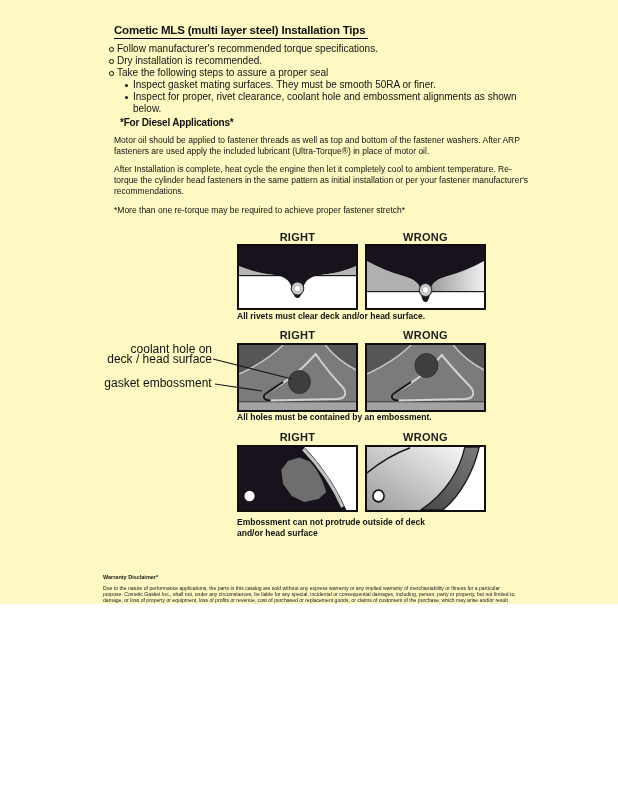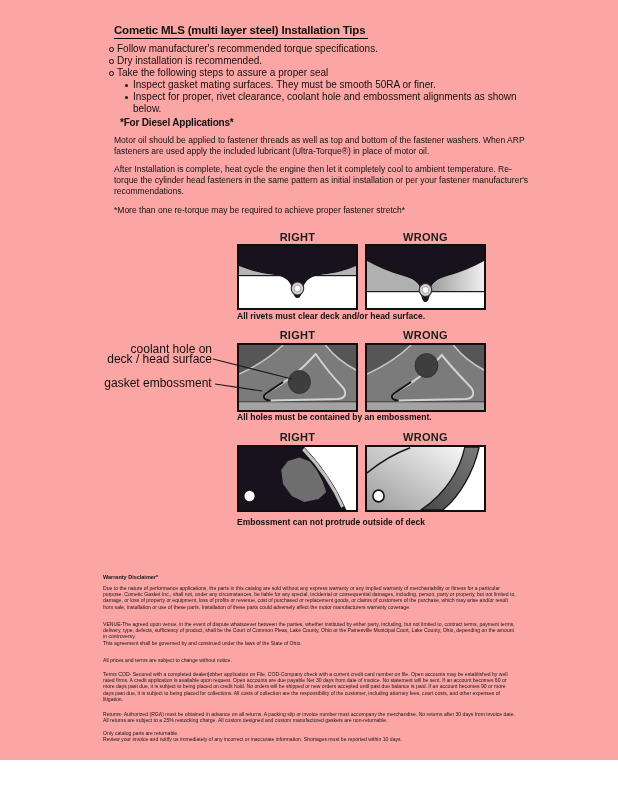--- a/index.html
+++ b/index.html
@@ -1,16 +1,16 @@
 <!DOCTYPE html>
 <html><head>
 <meta charset="utf-8">
 <style>
   html,body{margin:0;padding:0;background:#ffffff;}
-  .page{position:relative;width:618px;height:760px;background:#fca5a5;overflow:hidden;
+  .page{position:relative;width:618px;height:604px;background:#fef9c3;overflow:hidden;
         font-family:"Liberation Sans","DejaVu Sans",sans-serif;color:#111;}
 
   .main-title{position:absolute;left:114px;top:24px;font-size:11.5px;font-weight:bold;
               letter-spacing:-0.2px;border-bottom:1.6px solid #000;padding:0 3px 1.5px 0;}
 
   .tips{position:absolute;left:109px;top:43px;width:420px;font-size:10px;line-height:12.1px;}
   .tip{position:relative;padding-left:8px;}
   .tip.lvl1::before{content:'';position:absolute;left:0;top:4.2px;width:2.6px;height:2.6px;
                     border:0.9px solid #111;border-radius:50%;}
   .tip.lvl2{margin-left:16px;}
@@ -52,21 +52,21 @@
 
   <div class="tips">
     <div class="tip lvl1">Follow manufacturer's recommended torque specifications.</div>
     <div class="tip lvl1">Dry installation is recommended.</div>
     <div class="tip lvl1">Take the following steps to assure a proper seal</div>
     <div class="tip lvl2">Inspect gasket mating surfaces.  They must be smooth 50RA or finer.</div>
     <div class="tip lvl2">Inspect for proper, rivet clearance, coolant hole and embossment alignments as shown below.</div>
   </div>
 
   <div class="diesel-heading">*For Diesel Applications*</div>
-  <div class="para p1">Motor oil should be applied to fastener threads as well as top and bottom of the fastener washers. When ARP fasteners are used apply the included lubricant (Ultra-Torque®) in place of motor oil.</div>
+  <div class="para p1">Motor oil should be applied to fastener threads as well as top and bottom of the fastener washers. After ARP fasteners are used apply the included lubricant (Ultra-Torque®) in place of motor oil.</div>
   <div class="para p2">After Installation is complete, heat cycle the engine then let it completely cool to ambient temperature. Re-torque the cylinder head fasteners in the same pattern as initial installation or per your fastener manufacturer's recommendations.</div>
   <div class="para p3">*More than one re-torque may be required to achieve proper fastener stretch*</div>
 
   <div class="dlabel lab1 colL">RIGHT</div>
   <div class="dlabel lab1 colR">WRONG</div>
 
   <div class="dbox r1 colL">
     <svg viewBox="0 0 122 62" preserveAspectRatio="none">
       <rect x="0" y="0" width="122" height="62" fill="#ffffff"></rect>
       <path d="M0,20 C10,24 22,27.5 36,29 L0,29 Z" fill="#b5b5b5"></path>
@@ -161,20 +161,21 @@
       </defs>
       <rect x="0" y="0" width="122" height="63" fill="#ffffff"></rect>
       <path d="M0,0 L102,0 C97,22 83,46 56,63 L0,63 Z" fill="url(#gb1)"></path>
       <path d="M102,0 L117,0 C111,25 97,49 79,63 L56,63 C83,46 97,22 102,0 Z" fill="url(#gb2)" stroke="#161616" stroke-width="1.3"></path>
       <path d="M0,26 C15,14 30,6 45,0.7" fill="none" stroke="#161616" stroke-width="1.5"></path>
       <circle cx="12" cy="49" r="5.8" fill="#ffffff" stroke="#161616" stroke-width="1.7"></circle>
     </svg>
   </div>
   <div class="dcaption cap3">
     <div>Embossment can not protrude outside of deck</div>
+    <div>and/or head surface</div>
   </div>
 
   <svg class="overlay">
     <line x1="213" y1="359" x2="292" y2="379" stroke="#1a1a1a" stroke-width="1.1"></line>
     <line x1="215" y1="384" x2="262" y2="391" stroke="#1a1a1a" stroke-width="1.1"></line>
   </svg>
 
   <div class="disc disc-h">Warranty Disclaimer*</div>
   <div class="disc dp1">Due to the nature of performance applications, the parts in this catalog are sold without any express warranty or any implied warranty of merchantability or fitness for a particular purpose.  Cometic Gasket Inc., shall not, under any circumstances, be liable for any special, incidental or consequential damages, including, person, party or property, but not limited to, damage, or loss of property or equipment, loss of profits or revenue, cost of purchased or replacement goods, or claims of customers of the purchase, which may arise and/or result from sale, installation or use of these parts.  Installation of these parts could adversely affect the motor manufacturers warranty coverage.</div>
   <div class="disc dp2">

